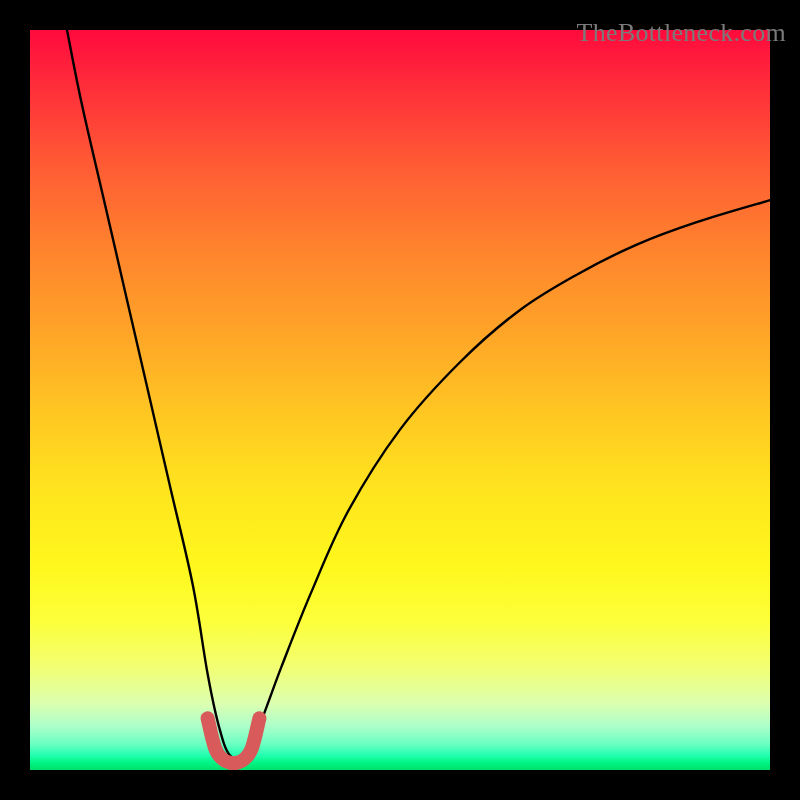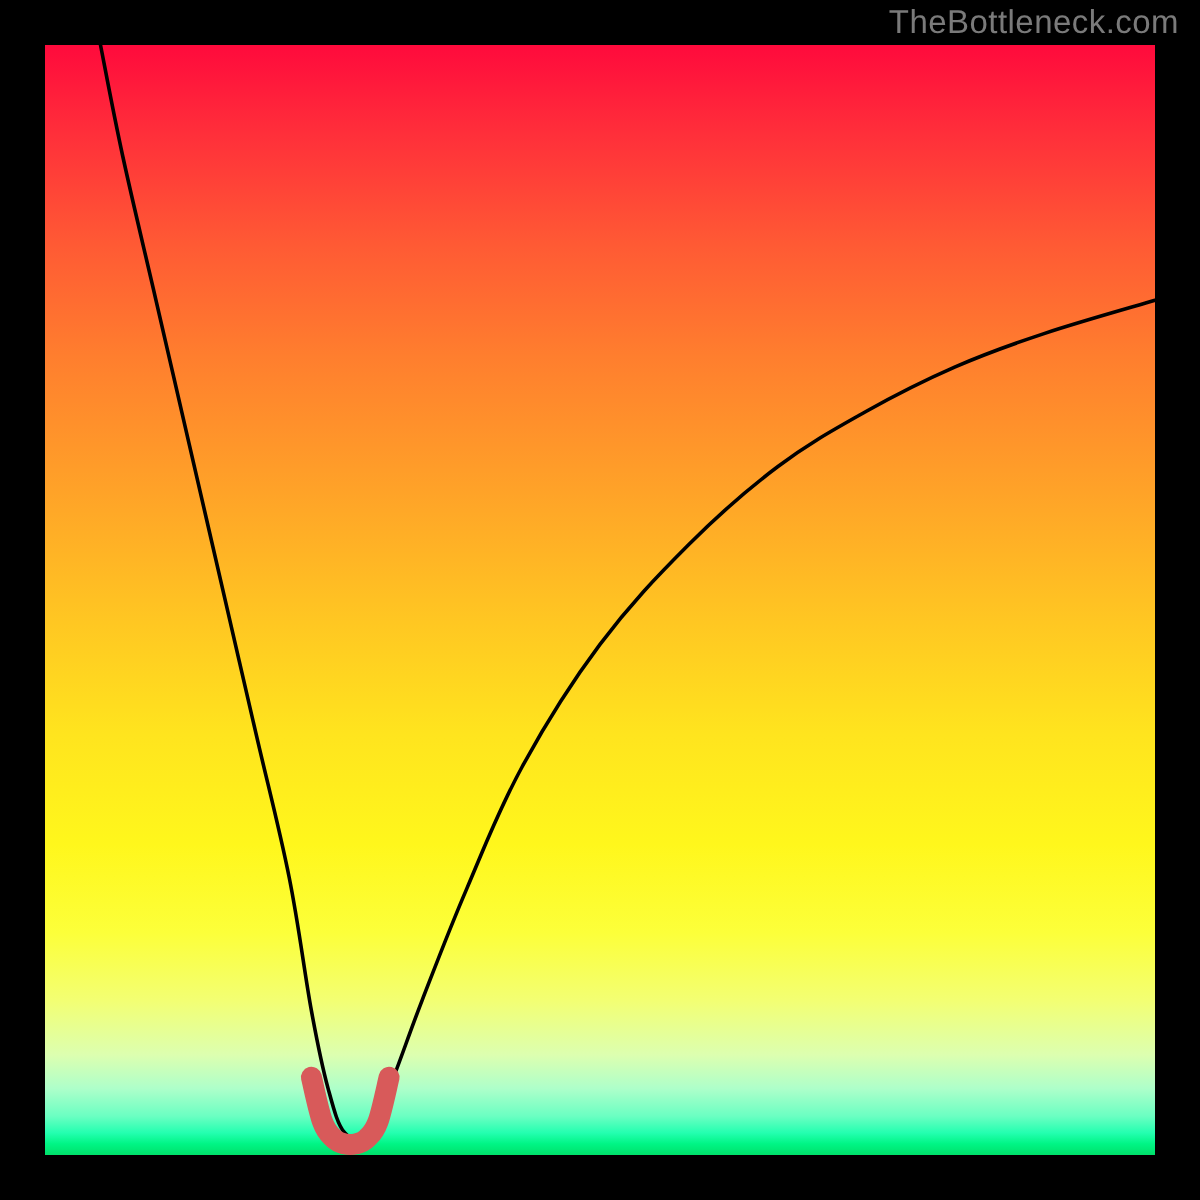--- a/index.html
+++ b/index.html
@@ -12,26 +12,27 @@
     font-family: Arial, Helvetica, sans-serif;
   }
   .frame {
     position: relative;
     width: 800px;
     height: 800px;
     background: #000;
   }
   .watermark {
     position: absolute;
-    top: 2px;
+    top: 18px;
     right: 14px;
     color: #7a7a7a;
-    font-size: 22px;
+    font-size: 26px;
     letter-spacing: 0.3px;
     z-index: 10;
+    font-family: Liberation Serif, serif;
   }
   .plot-area {
     position: absolute;
     left: 30px;
     top: 30px;
     width: 740px;
     height: 740px;
     background: linear-gradient(to bottom,
       #ff0a3c 0%,
       #ff2f3a 8%,

